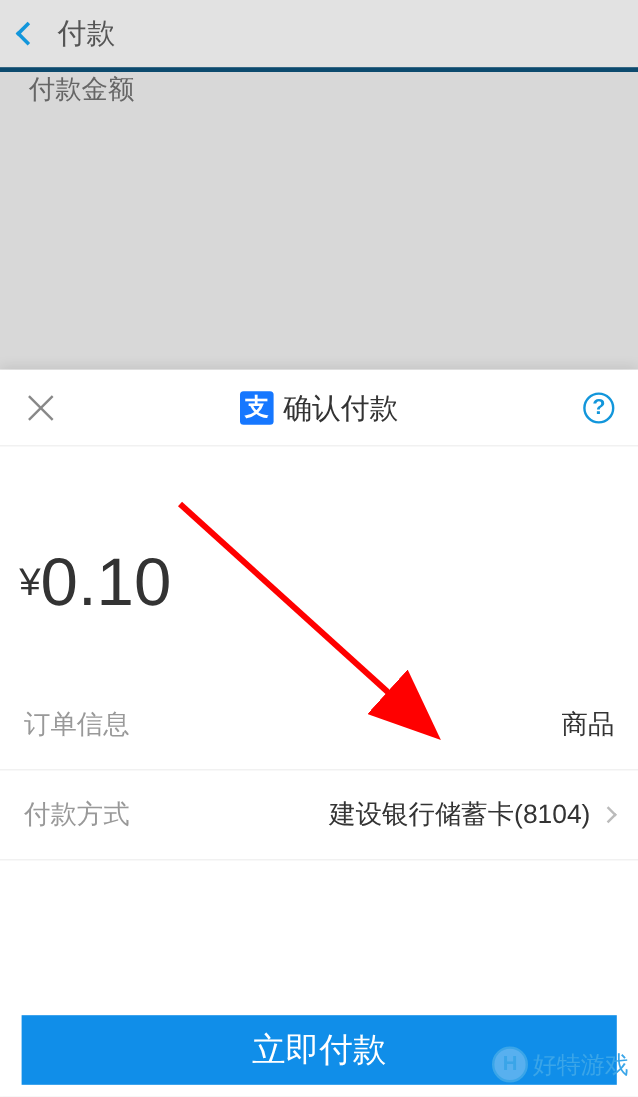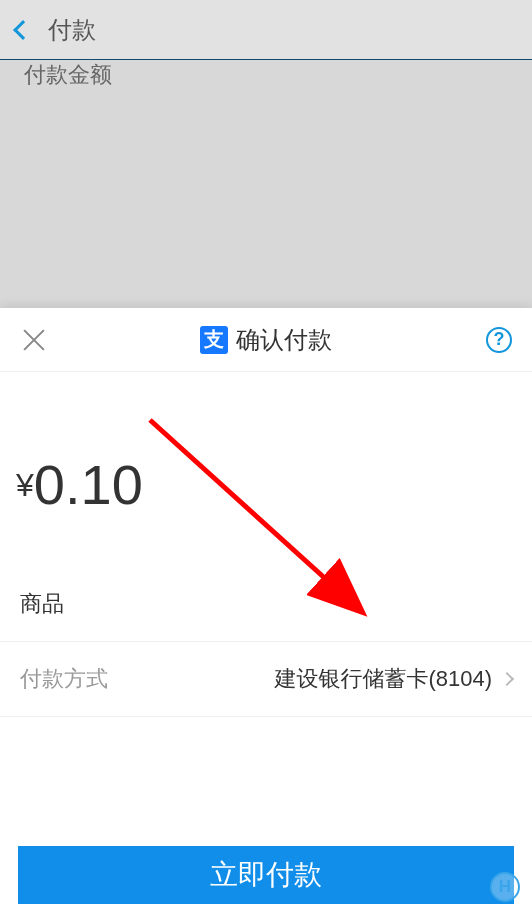--- a/index.html
+++ b/index.html
@@ -21,21 +21,21 @@
       left: 0;
       width: 100%;
       height: 100%;
       background: #d8d8d8;
     }
     .header {
       height: 60px;
       display: flex;
       align-items: center;
       padding: 0 16px;
-      border-bottom: 1px solid #0c4a6e;
+      border-bottom: 4px solid #0c4a6e;
       background: #e2e2e2;
     }
     .back-chevron {
       width: 14px;
       height: 14px;
       border-left: 3px solid #1296db;
       border-bottom: 3px solid #1296db;
       transform: rotate(45deg);
       margin-right: 18px;
     }
@@ -272,20 +272,21 @@
       <span>确认付款</span>
     </div>
     <div class="help-icon">?</div>
   </div>
 
   <div class="amount-display">
     <span class="amount-currency">¥</span><span class="amount-value">0.10</span>
   </div>
 
   <div class="info-row">
+    <div class="info-label">订单信息</div>
     <div class="info-value">商品</div>
   </div>
 
   <div class="info-row">
     <div class="info-label">付款方式</div>
     <div class="info-value">
       <span>建设银行储蓄卡(8104)</span>
       <span class="chevron-right"></span>
     </div>
   </div>
@@ -297,13 +298,14 @@
   <defs>
     <marker id="arrowhead" markerWidth="12" markerHeight="10" refX="10" refY="5" orient="auto">
       <polygon points="0 0, 12 5, 0 10" fill="#ff0000"></polygon>
     </marker>
   </defs>
   <line x1="10" y1="10" x2="220" y2="200" stroke="#ff0000" stroke-width="5" marker-end="url(#arrowhead)"></line>
 </svg>
 
 <div class="watermark">
   <div class="wm-logo">H</div>
+  <div class="wm-text">好特游戏</div>
 </div>
 
 </body></html>

